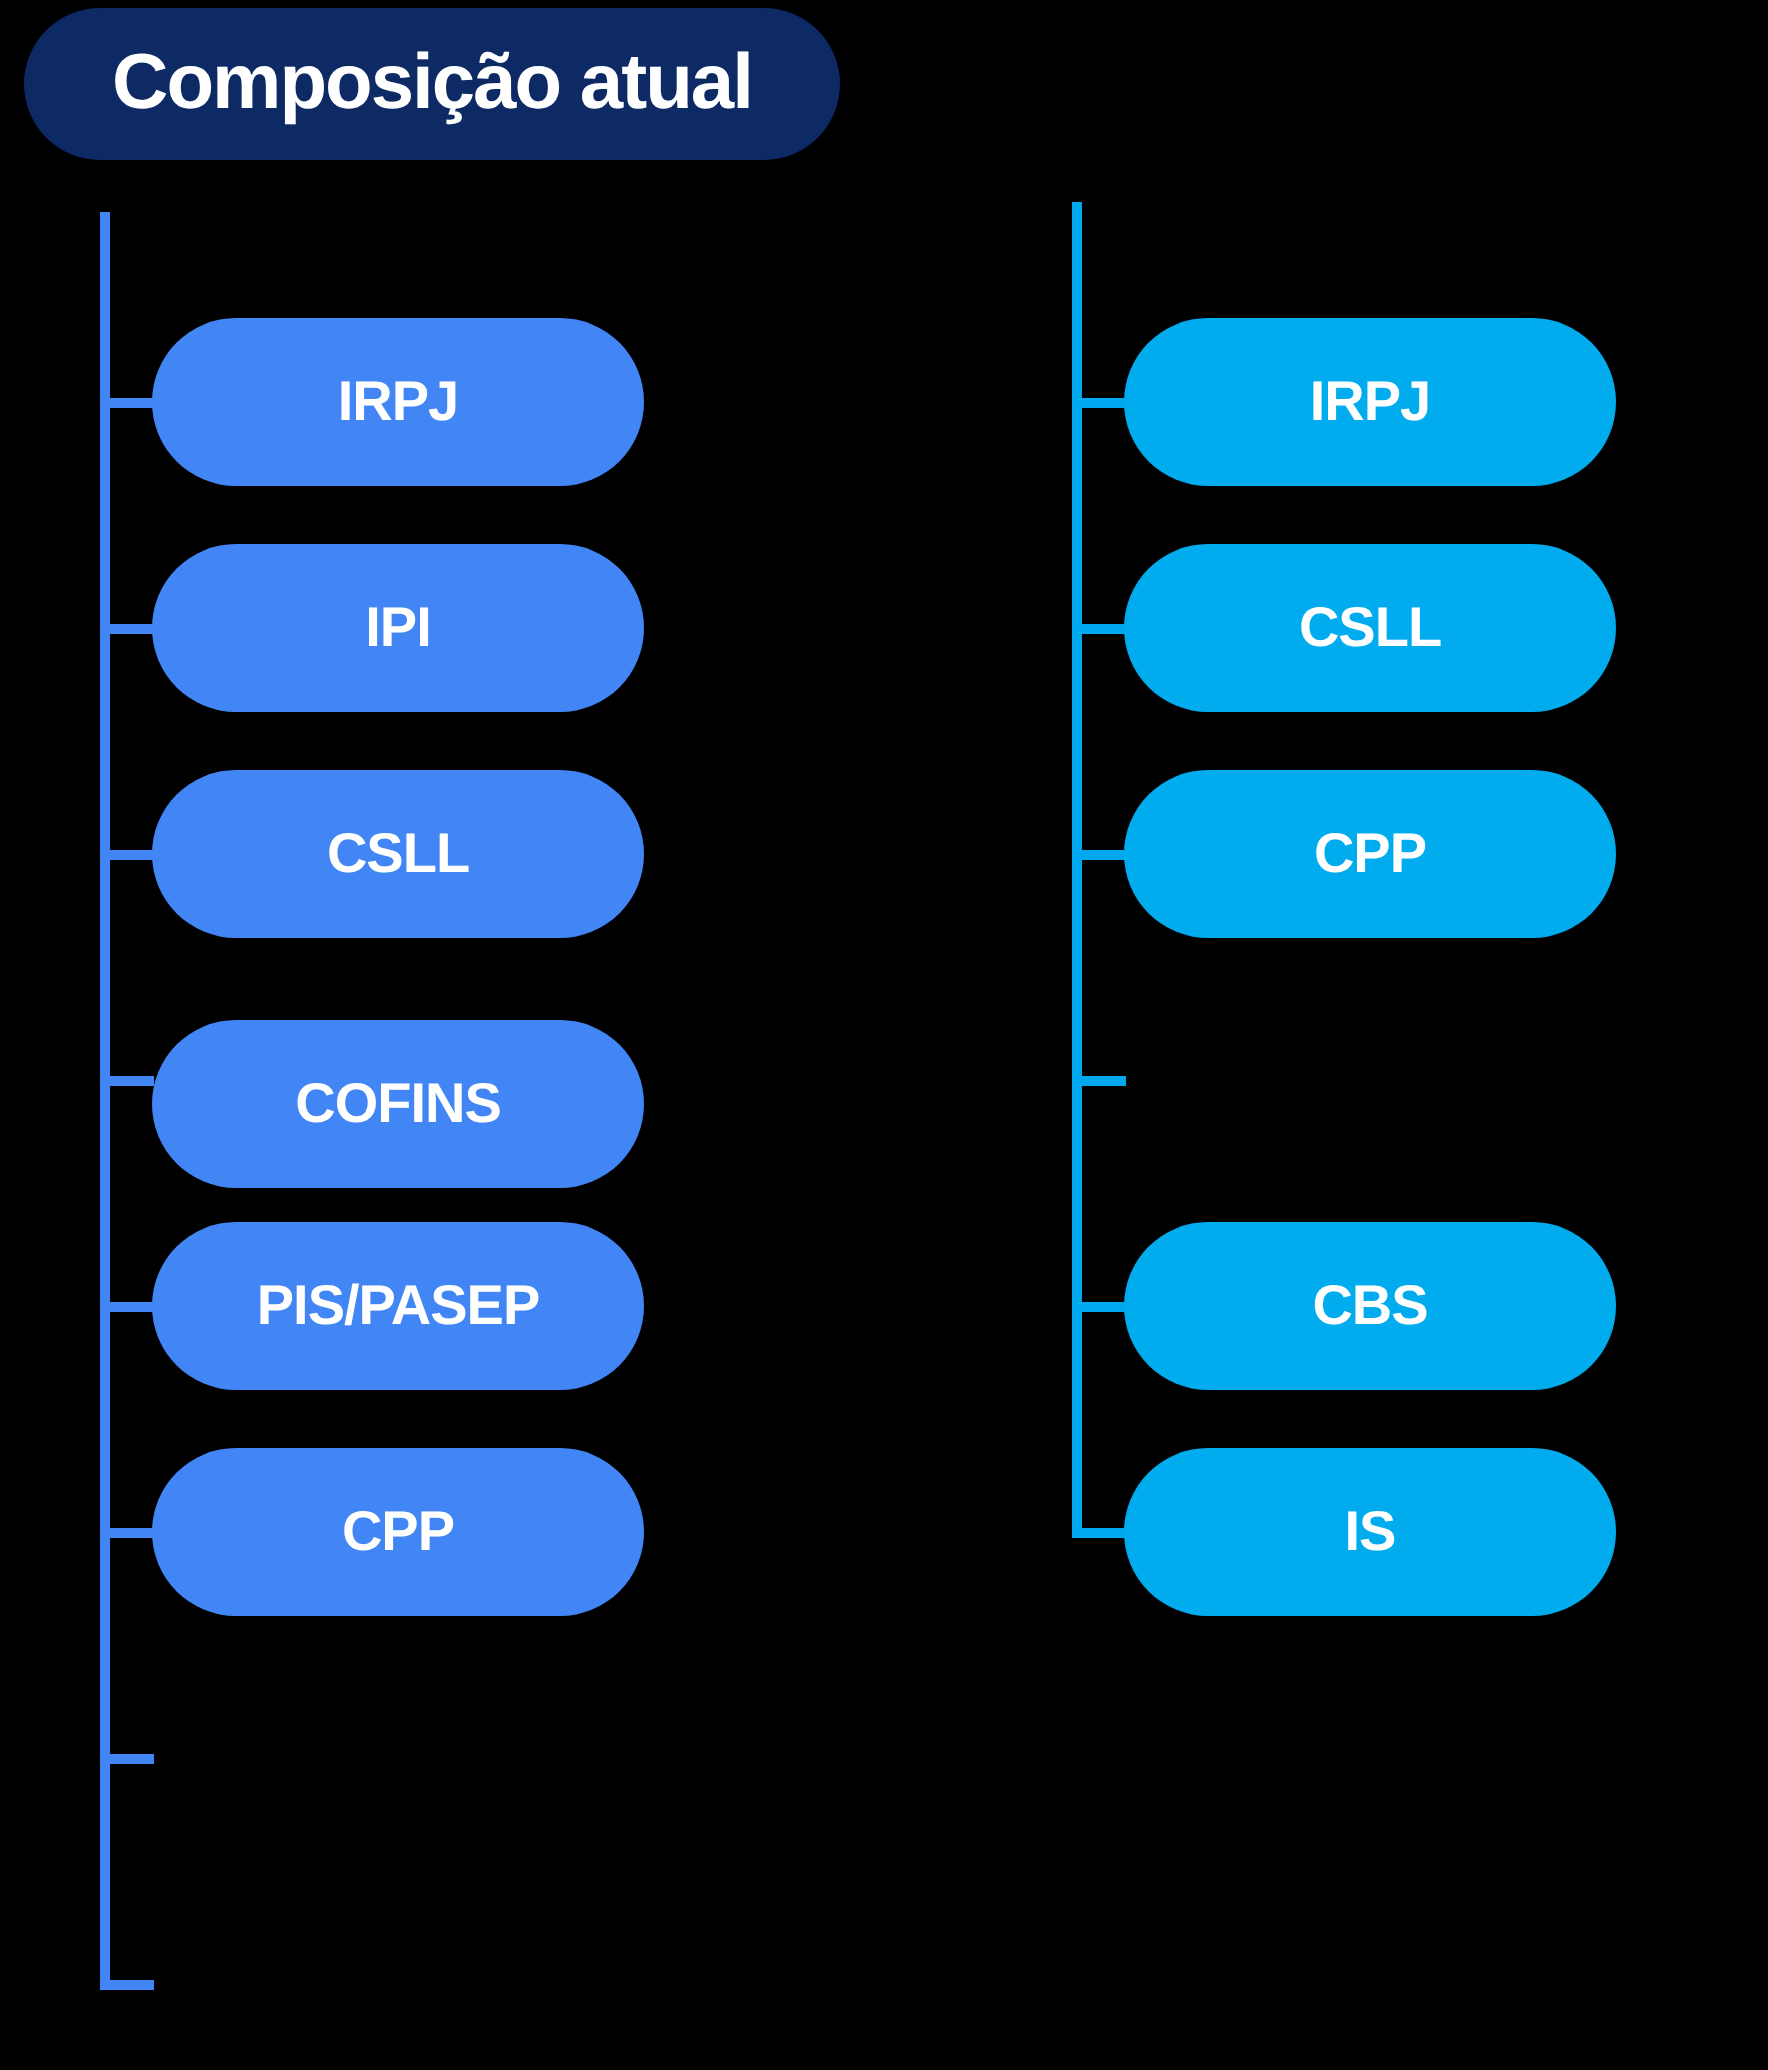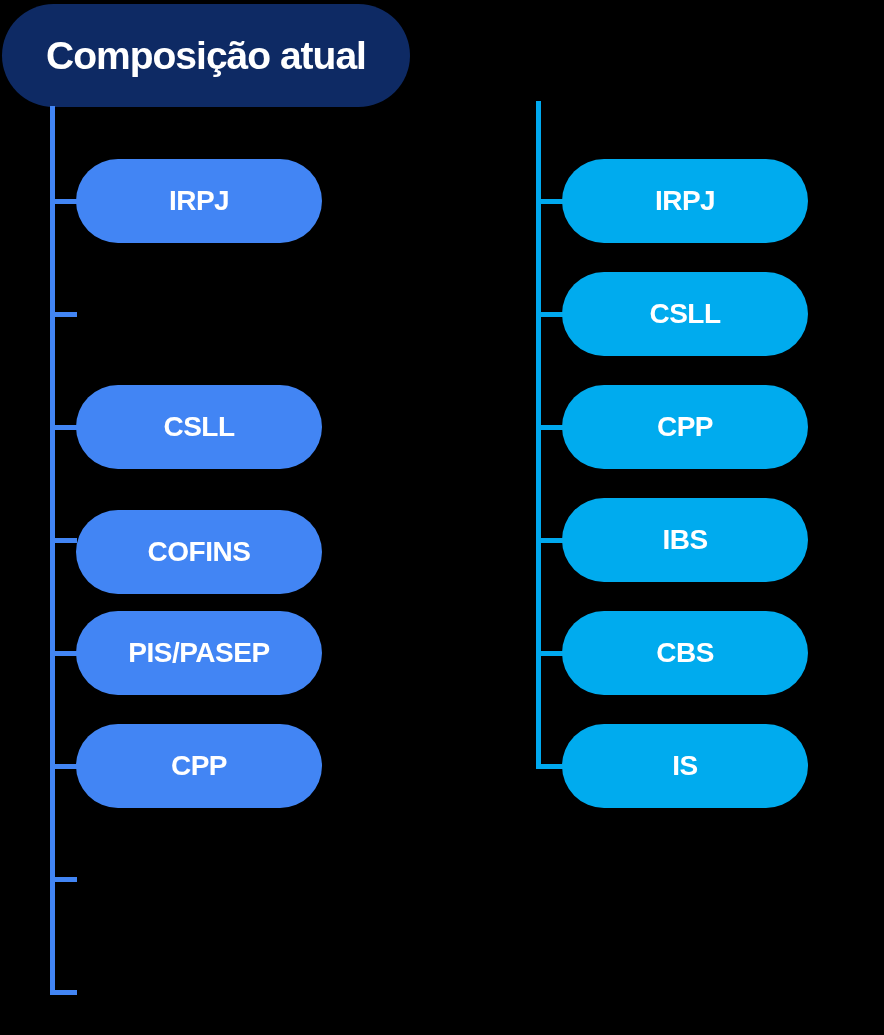--- a/index.html
+++ b/index.html
@@ -6,21 +6,21 @@
   .stage{
     position:relative;width:884px;height:1035px;overflow:hidden;
     background:var(--background,#000);
     font-family:"Liberation Sans","DejaVu Sans",sans-serif;
   }
   .hdr{
     position:absolute;display:flex;align-items:center;justify-content:center;
     color:#fff;font-weight:700;font-size:39px;letter-spacing:-1px;
     border-radius:52px;white-space:nowrap;
   }
-  .hdr.current{left:2px;top:4px;width:408px;height:103px;background:var(--current-header,#0e2a64);}
+  .hdr.current{left:12px;top:4px;width:408px;height:76px;background:var(--current-header,#0e2a64);}
   .hdr.new{left:508px;top:6px;width:370px;height:97px;background:var(--new-header,#0a58c8);}
   .vline{position:absolute;width:5px;}
   .vline.current{left:50px;top:106px;height:889px;background:var(--current-line,#4285f4);}
   .vline.new{left:536px;top:101px;height:668px;background:var(--new-line,#00a9ef);}
   .tick{position:absolute;height:5px;width:27px;}
   .tick.current{left:50px;background:var(--current-line,#4285f4);}
   .tick.new{left:536px;background:var(--new-line,#00a9ef);}
   .pill{
     position:absolute;width:246px;height:84px;border-radius:42px;
     display:flex;align-items:center;justify-content:center;
@@ -40,34 +40,34 @@
   <div class="tick current" style="top:199px"></div>
   <div class="tick current" style="top:312px"></div>
   <div class="tick current" style="top:425px"></div>
   <div class="tick current" style="top:538px"></div>
   <div class="tick current" style="top:651px"></div>
   <div class="tick current" style="top:764px"></div>
   <div class="tick current" style="top:877px"></div>
   <div class="tick current" style="top:990px"></div>
 
   <div class="pill current" style="top:159px">IRPJ</div>
+  <div class="pill current" style="top:272px">IPI</div>
   <div class="pill current" style="top:385px">CSLL</div>
   <div class="pill current" style="top:510px">COFINS</div>
   <div class="pill current" style="top:611px">PIS/PASEP</div>
   <div class="pill current" style="top:724px">CPP</div>
 
   <div class="vline new"></div>
 
   <div class="tick new" style="top:199px"></div>
   <div class="tick new" style="top:312px"></div>
   <div class="tick new" style="top:425px"></div>
   <div class="tick new" style="top:538px"></div>
   <div class="tick new" style="top:651px"></div>
   <div class="tick new" style="top:764px"></div>
 
   <div class="pill new" style="top:159px">IRPJ</div>
   <div class="pill new" style="top:272px">CSLL</div>
   <div class="pill new" style="top:385px">CPP</div>
-  <div class="pill new" style="top:498px">IBS</div>
   <div class="pill new" style="top:611px">CBS</div>
   <div class="pill new" style="top:724px">IS</div>
 
 </div>
 
 </body></html>

